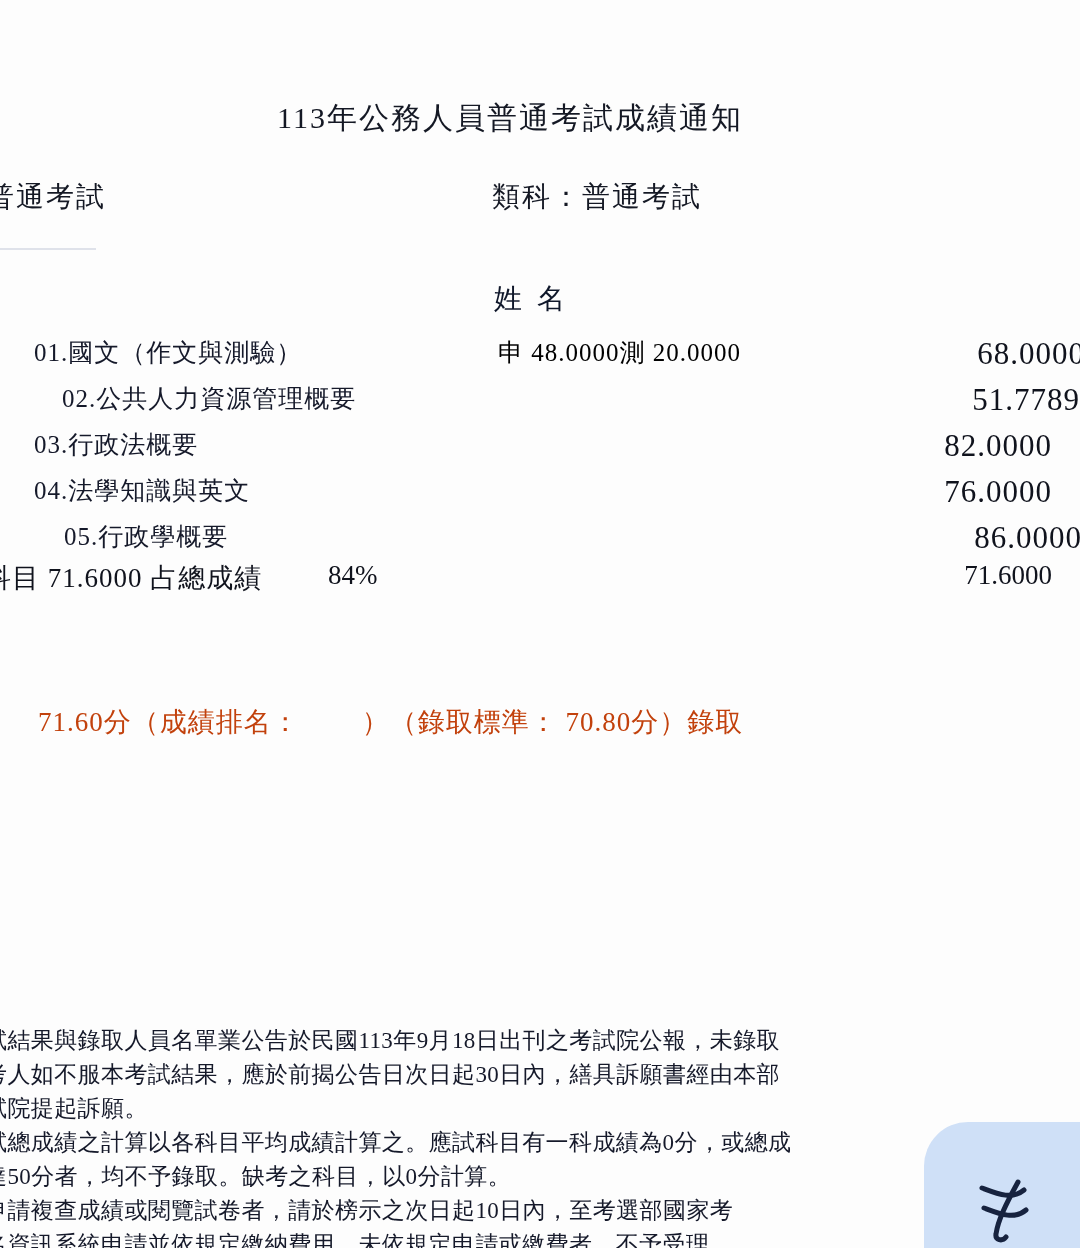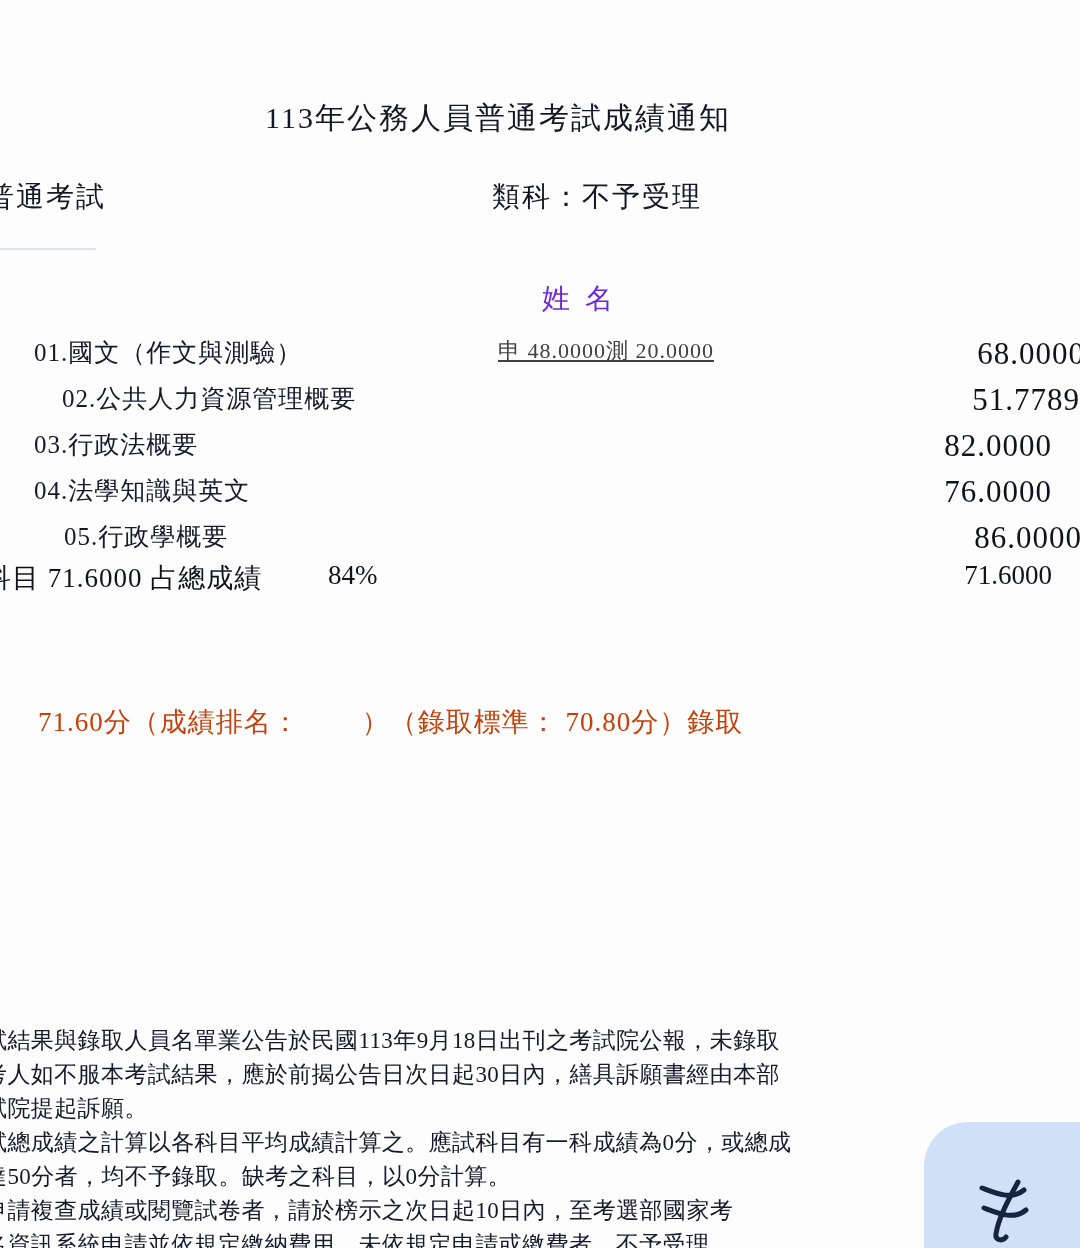--- a/index.html
+++ b/index.html
@@ -24,20 +24,21 @@
   .doc-title {
     position: absolute;
     top: 98px;
     left: 0;
     width: 996px;
     text-align: center;
     font-size: 30px;
     letter-spacing: 2px;
     color: #141824;
     white-space: nowrap;
+    padding-left: 12px;
   }
   
   .exam-type {
     position: absolute;
     top: 178px;
     left: -14px;
     font-size: 28px;
     letter-spacing: 2px;
     color: #141824;
     white-space: nowrap;
@@ -50,23 +51,22 @@
     letter-spacing: 2px;
     color: #141824;
     white-space: nowrap;
   }
   .name-label {
     position: absolute;
     top: 280px;
     left: 494px;
     font-size: 28px;
     letter-spacing: 4px;
-    color: #6d28d9;
-    white-space: nowrap;
-    margin-left: 48px;
+    color: #0f172a;
+    white-space: nowrap;
   }
   
   .artifact-line {
     position: absolute;
     top: 248px;
     left: 0px;
     width: 96px;
     height: 2px;
     background: #dfe2ea;
   }
@@ -83,25 +83,24 @@
     top: 0;
     font-size: 25px;
     letter-spacing: 1px;
     color: #15192a;
     white-space: nowrap;
   }
   .subject-detail {
     position: absolute;
     left: 498px;
     top: 0;
-    font-size: 22px;
-    letter-spacing: 1px;
-    color: #404040;
-    white-space: nowrap;
-    text-decoration: underline;
+    font-size: 25px;
+    letter-spacing: 1px;
+    color: #000000;
+    white-space: nowrap;
   }
   .subject-score {
     position: absolute;
     right: 28px;
     top: 0;
     font-size: 31px;
     letter-spacing: 1px;
     color: #10131d;
     white-space: nowrap;
     text-align: right;
@@ -186,21 +185,21 @@
 </head>
 <body>
 
 <div class="page">
 
   <div class="doc-title">113年公務人員普通考試成績通知</div>
 
   <div class="artifact-line"></div>
 
   <div class="exam-type">普通考試</div>
-  <div class="category">類科：不予受理</div>
+  <div class="category">類科：普通考試</div>
   <div class="name-label">姓  名</div>
 
   <div class="subject-row" style="top:336px;padding-left:33px;">
     <span class="subject-name">01.國文（作文與測驗）</span>
     <span class="subject-detail">申  48.0000測  20.0000</span>
     <span class="subject-score">68.0000</span>
   </div>
 
   <div class="subject-row" style="top:382px;margin-left:28px;">
     <span class="subject-name">02.公共人力資源管理概要</span>

